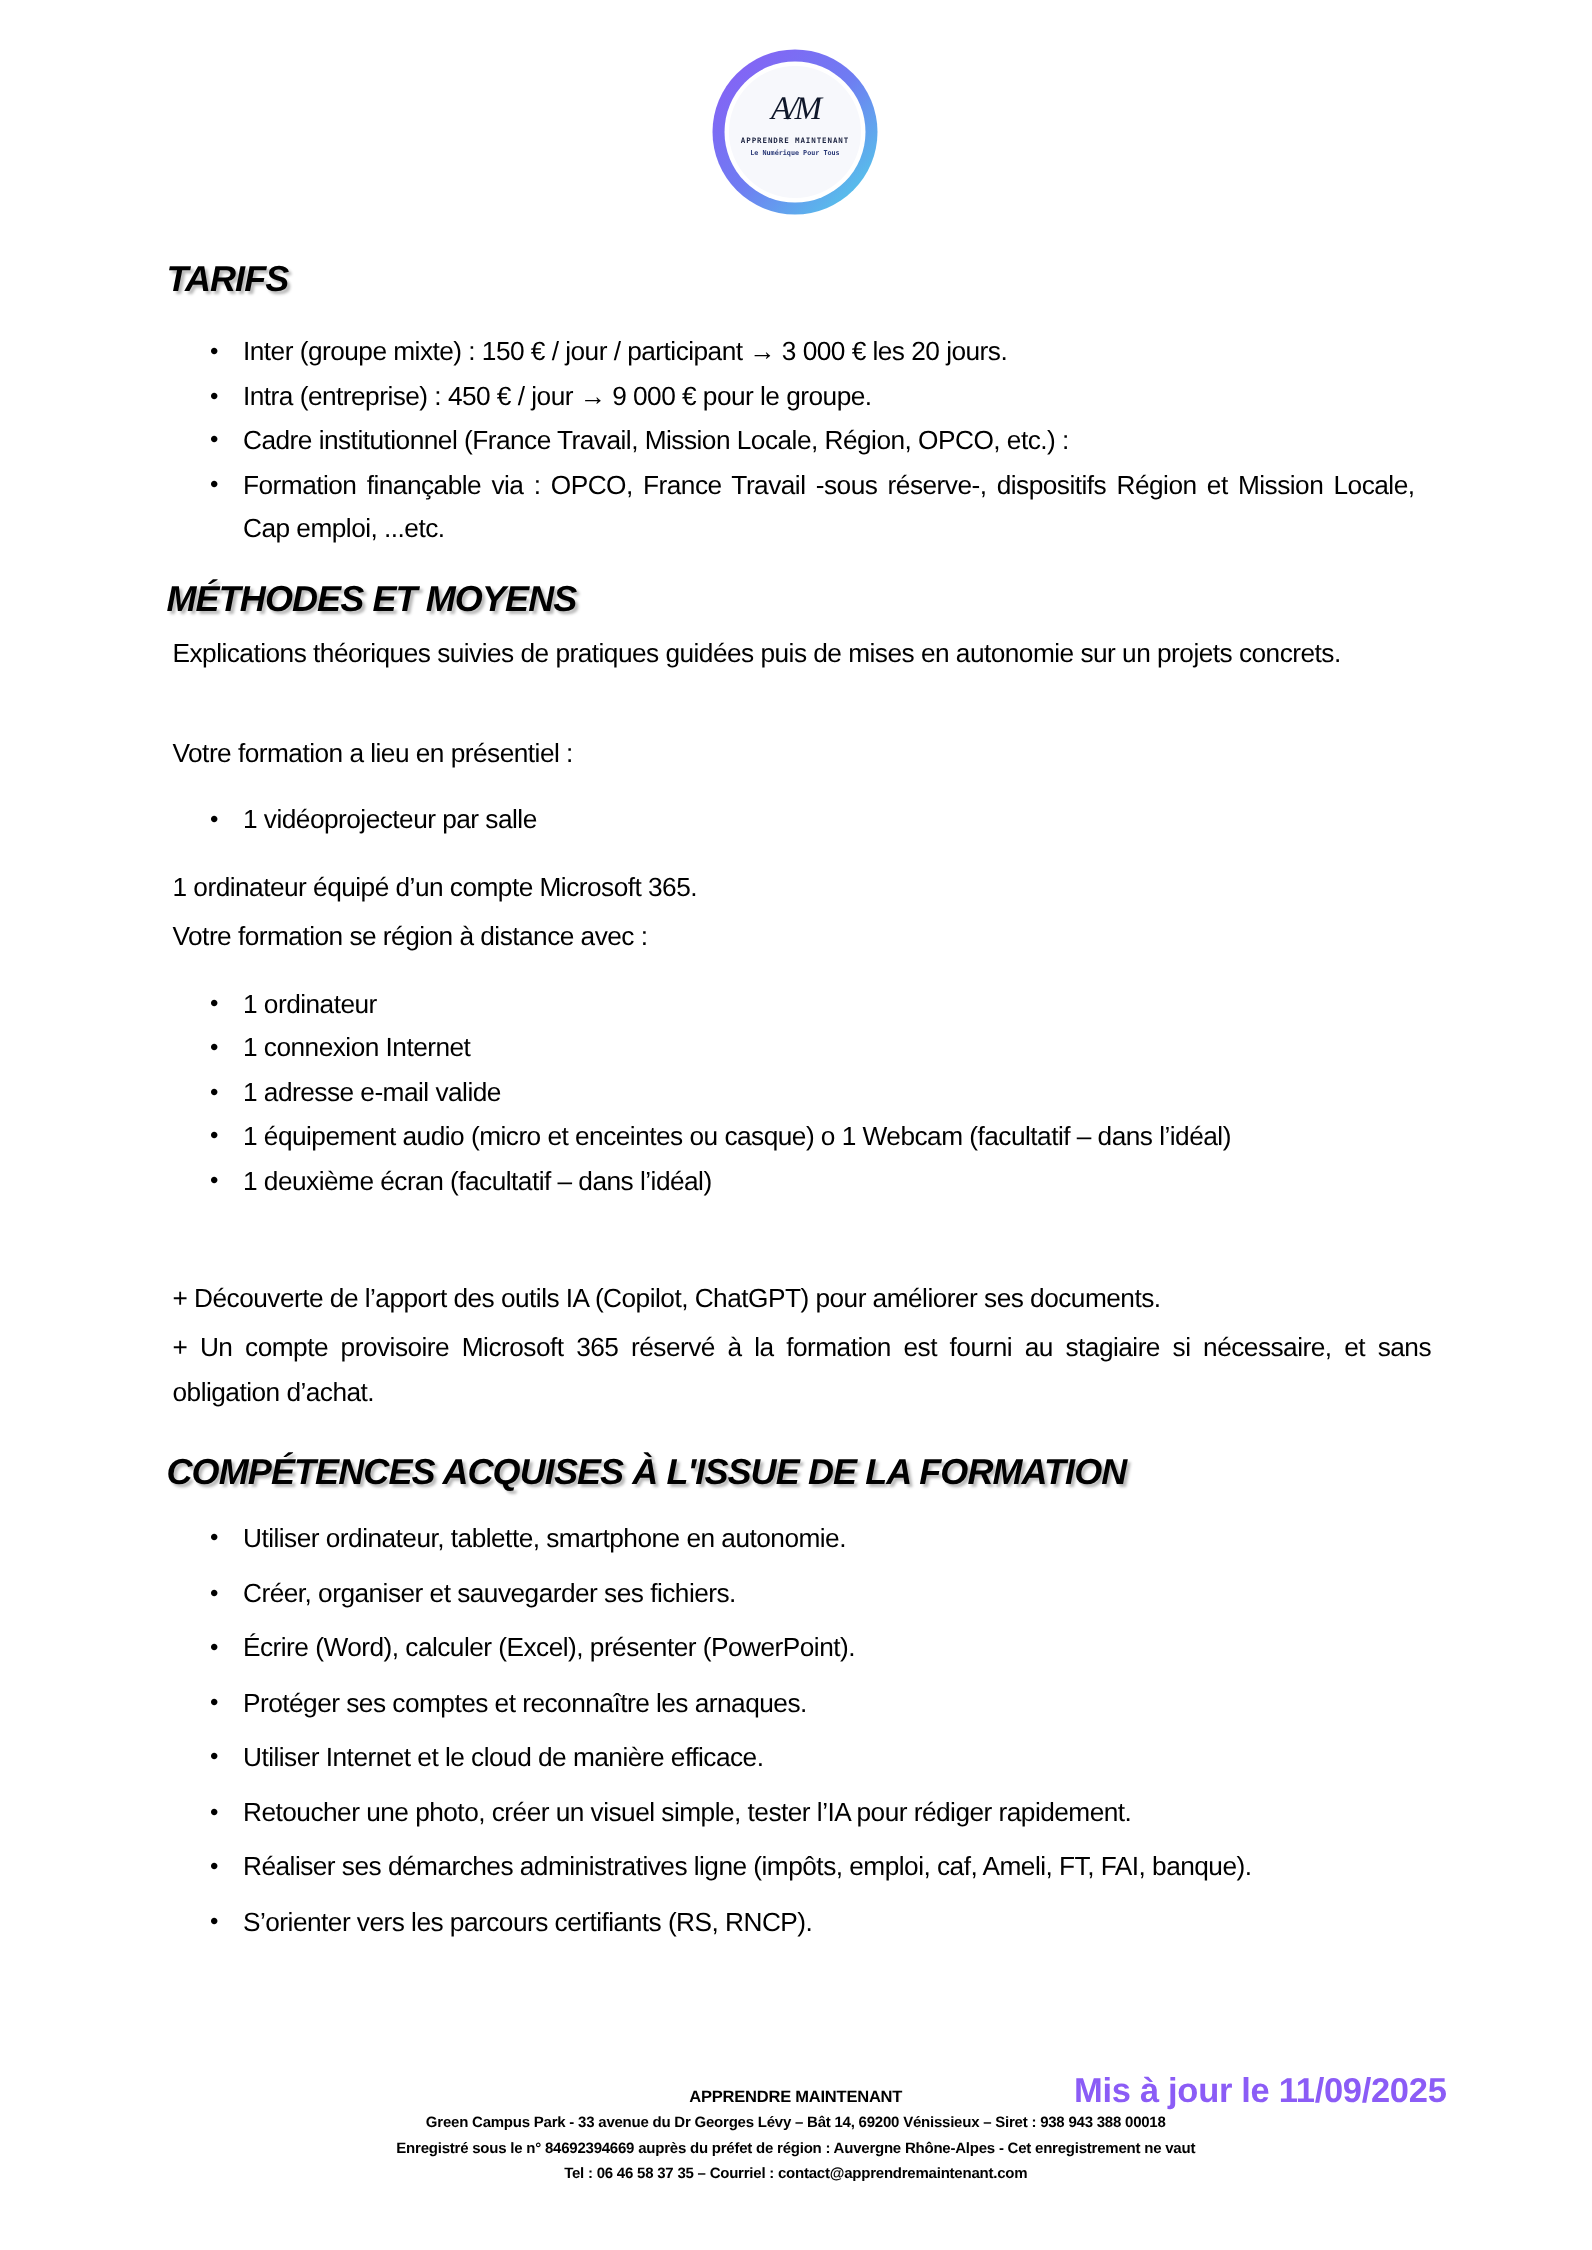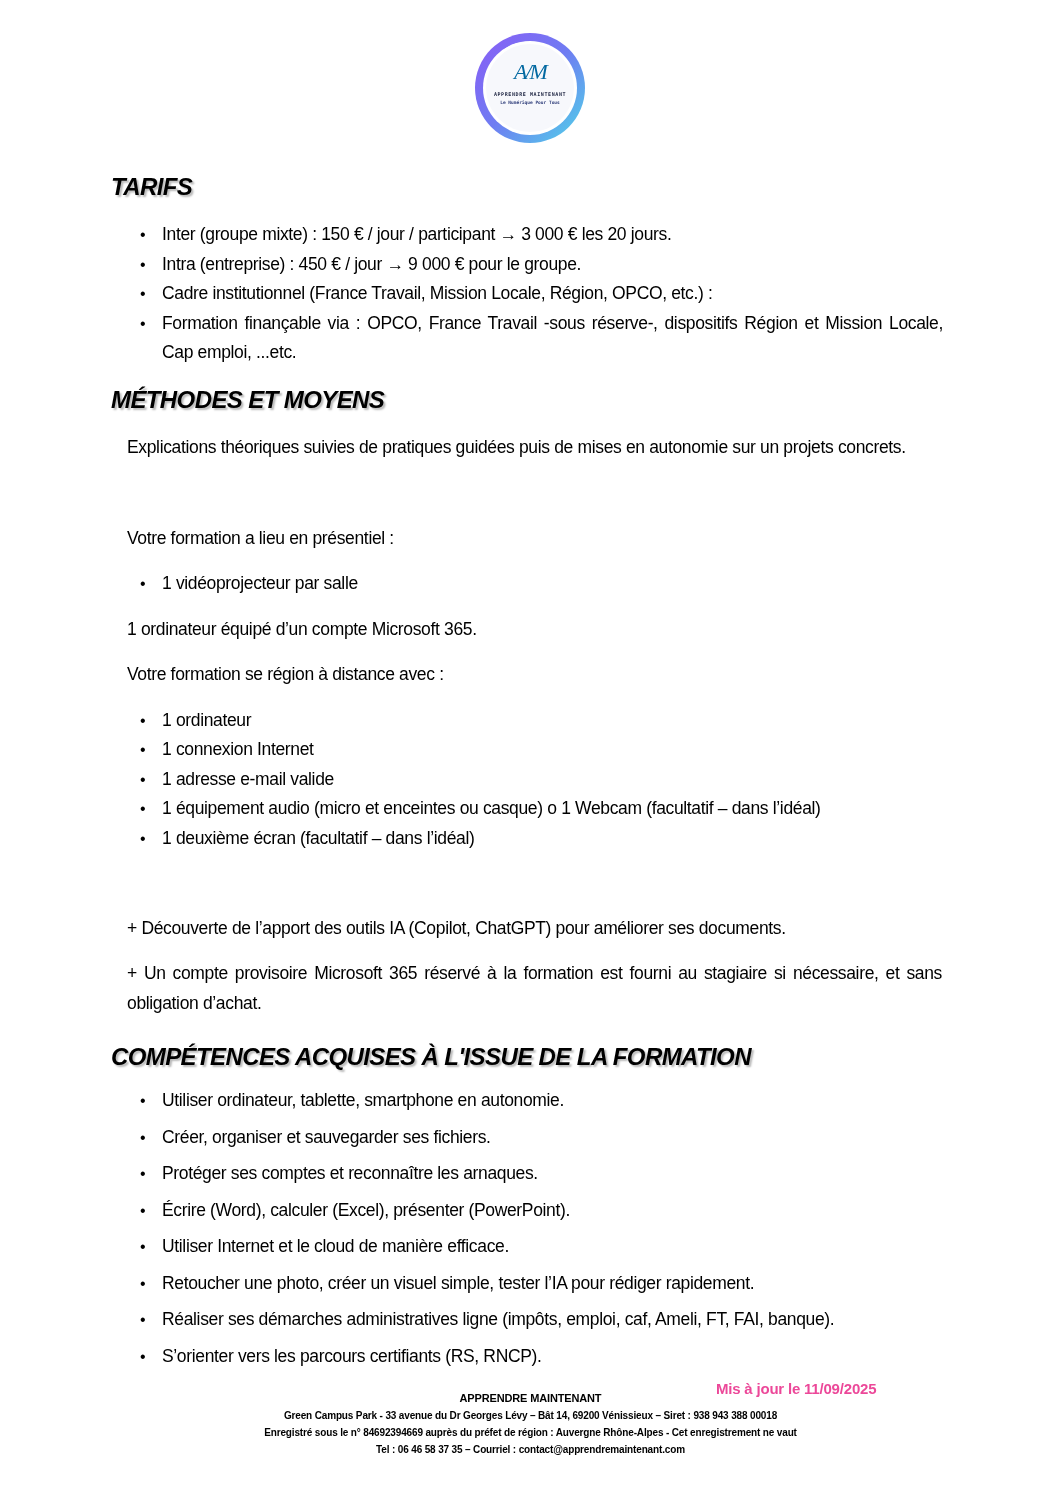--- a/index.html
+++ b/index.html
@@ -6,21 +6,21 @@
   body {
     width: 1061px; height: 1500px; position: relative; overflow: hidden;
     font-family: "Liberation Sans", sans-serif; color: #000;
   }
   .logo {
     position: absolute; left: 471px; top: 29px; width: 118px; height: 118px;
   }
   .logo svg { width: 118px; height: 118px; display: block; }
   .logo .mono {
     position: absolute; left: 0; top: 30px; width: 118px; text-align: center;
-    font-family: "Liberation Serif", serif; font-style: italic; font-size: 22px; color: #0369a1;
+    font-family: "Liberation Serif", serif; font-style: italic; font-size: 22px; color: #0f172a;
     letter-spacing: -2px;
   }
   .logo .brand {
     position: absolute; left: 0; top: 62px; width: 118px; text-align: center;
     font-family: "DejaVu Sans Mono", monospace; font-size: 5px; font-weight: bold; color: #1c2340; letter-spacing: 0.6px;
   }
   .logo .tag {
     position: absolute; left: 0; top: 71px; width: 118px; text-align: center;
     font-family: "DejaVu Sans Mono", monospace; font-size: 4.5px; font-weight: bold; color: #2b3a78;
   }
@@ -39,38 +39,38 @@
   ul { margin: 15px; padding: 0; list-style: none; }
   ul.l1 > li { position: relative; padding-left: 36px; text-align: justify; }
   ul.l1 > li::before {
     content: "•"; position: absolute; left: 14px; top: 0; font-size: 16px;
   }
   ul.l2 > li { position: relative; padding-left: 36px; text-align: justify; }
   ul.l2 > li::before {
     content: ""; position: absolute; left: 16px; top: 11px; width: 5px; height: 5px;
     border: 1.2px solid #000; border-radius: 50%;
   }
-  p { margin: 16px; text-align: justify; }
+  p { margin: 4px; text-align: justify; }
   .b { font-weight: normal; }
 
   #tarifs-title { margin-top: 0; }
   #tarifs-list { margin-top: 16px; }
   #methodes-title { margin-top: 4px; }
   .gap { height: 29.5px; }
   #competences-title { margin-top: 22px; }
   #competences-list { margin-top: 12px; }
   #competences-list > li { margin-bottom: 7px; }
 
   .footer {
     position: absolute; left: 200px; top: 1390px; width: 661px; text-align: center;
     font-size: 10px; line-height: 17px; font-weight: bold; letter-spacing: -0.15px;
   }
   .footer .name { font-size: 11px; margin-bottom: 0; }
   .updated {
-    position: absolute; left: 716px; top: 1380px; font-size: 15px; font-weight: bold; color: #ec4899;
+    position: absolute; left: 716px; top: 1380px; font-size: 23px; font-weight: bold; color: #8b5cf6;
     letter-spacing: -0.2px;
   }
 </style>
 </head>
 <body>
 
 <div class="logo">
   <svg viewBox="0 0 118 118">
     <defs>
       <linearGradient id="ring" x1="0" y1="0" x2="1" y2="1">
@@ -118,22 +118,22 @@
     <li><span>1 deuxième écran (facultatif – dans l’idéal)</span></li>
   </ul>
   <div class="gap"></div>
   <p><span class="b">+</span><span> Découverte de l’apport des outils IA (Copilot, ChatGPT) pour améliorer ses documents.</span></p>
   <p><span class="b">+</span><span> Un compte provisoire Microsoft 365 réservé à la formation est fourni au stagiaire si nécessaire, et sans obligation d’achat.</span></p>
 
   <h2 id="competences-title">COMPÉTENCES ACQUISES À L'ISSUE DE LA FORMATION</h2>
   <ul class="l1" id="competences-list">
     <li><span>Utiliser ordinateur, tablette, smartphone en autonomie.</span></li>
     <li><span>Créer, organiser et sauvegarder ses fichiers.</span></li>
+    <li><span>Écrire (Word), calculer (Excel), présenter (PowerPoint).</span></li>
     <li><span>Protéger ses comptes et reconnaître les arnaques.</span></li>
-    <li><span>Écrire (Word), calculer (Excel), présenter (PowerPoint).</span></li>
     <li><span>Utiliser Internet et le cloud de manière efficace.</span></li>
     <li><span>Retoucher une photo, créer un visuel simple, tester l’IA pour rédiger rapidement.</span></li>
     <li><span>Réaliser ses démarches administratives ligne (impôts, emploi, caf, Ameli, FT, FAI, banque).</span></li>
     <li><span>S’orienter vers les parcours certifiants (RS, RNCP).</span></li>
   </ul>
 </div>
 
 <div class="updated">Mis à jour le 11/09/2025</div>
 
 <div class="footer">

